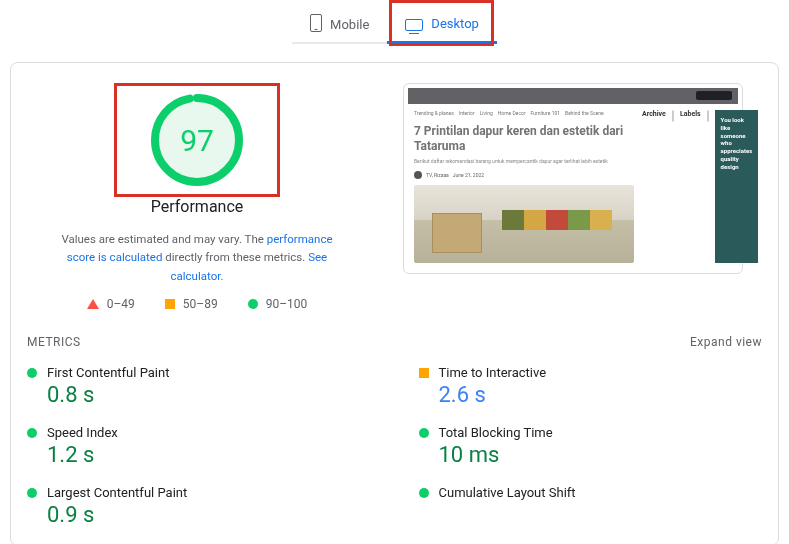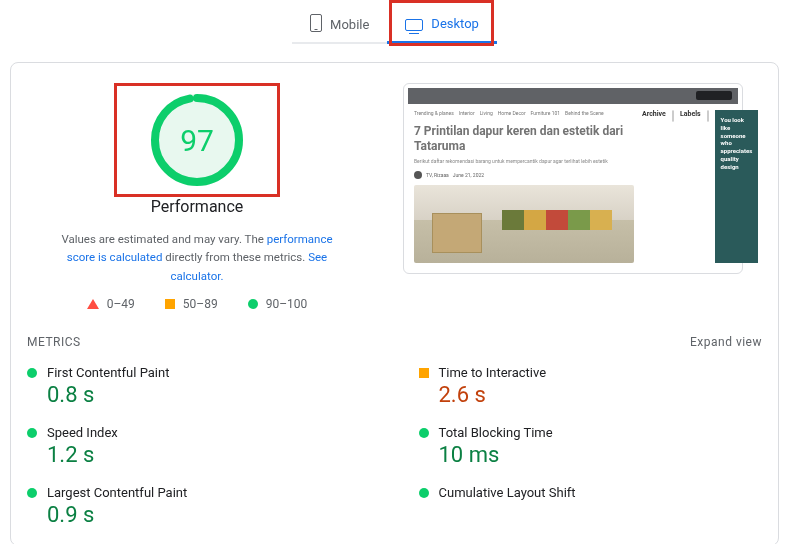--- a/index.html
+++ b/index.html
@@ -46,21 +46,21 @@
   .preview .side .promo .pt{font-size:6px;color:#fff;line-height:1.3;font-weight:700;}
   .metrics-header{display:flex;justify-content:space-between;align-items:center;margin-top:24px;color:#5f6368;font-size:12px;letter-spacing:0.5px;}
   .metrics-grid{display:grid;grid-template-columns:1fr 1fr;gap:6px 48px;margin-top:12px;}
   .metric{padding:4px 0 8px 0;}
   .metric .row1{display:flex;align-items:center;gap:10px;font-size:13px;color:#202124;}
   .metric .row1 .dot{width:10px;height:10px;border-radius:50%;}
   .metric .row1 .dot.green{background:#0cce6b;}
   .metric .row1 .dot.orange{background:#ffa400;border-radius:0;}
   .metric .val{font-size:22px;margin-left:20px;margin-top:2px;}
   .metric .val.green{color:#0b8043;}
-  .metric .val.orange{color:#c2410c;}
+  .metric .val.orange{color:#3b82f6;}
   .icon-mobile{width:12px;height:18px;border:1.5px solid currentColor;border-radius:2px;position:relative;}
   .icon-mobile::after{content:"";position:absolute;bottom:1px;left:50%;width:3px;height:1.5px;background:currentColor;transform:translateX(-50%);}
   .icon-desktop{width:18px;height:12px;border:1.5px solid currentColor;border-radius:2px;position:relative;}
   .icon-desktop::after{content:"";position:absolute;bottom:-4px;left:3px;right:3px;height:1.5px;background:currentColor;}
 </style>
 </head>
 <body>
 
 <div class="tabs-wrap">
   <div class="tabs">

